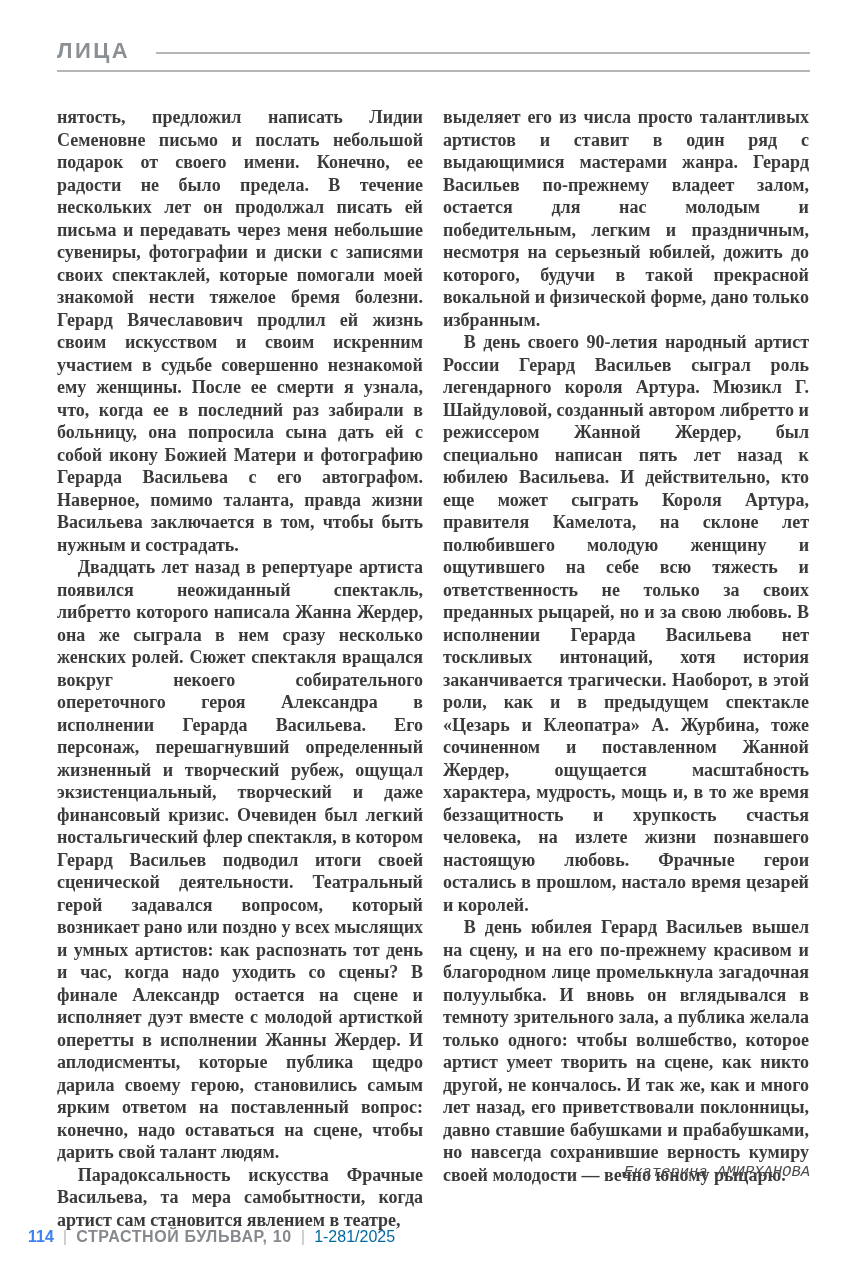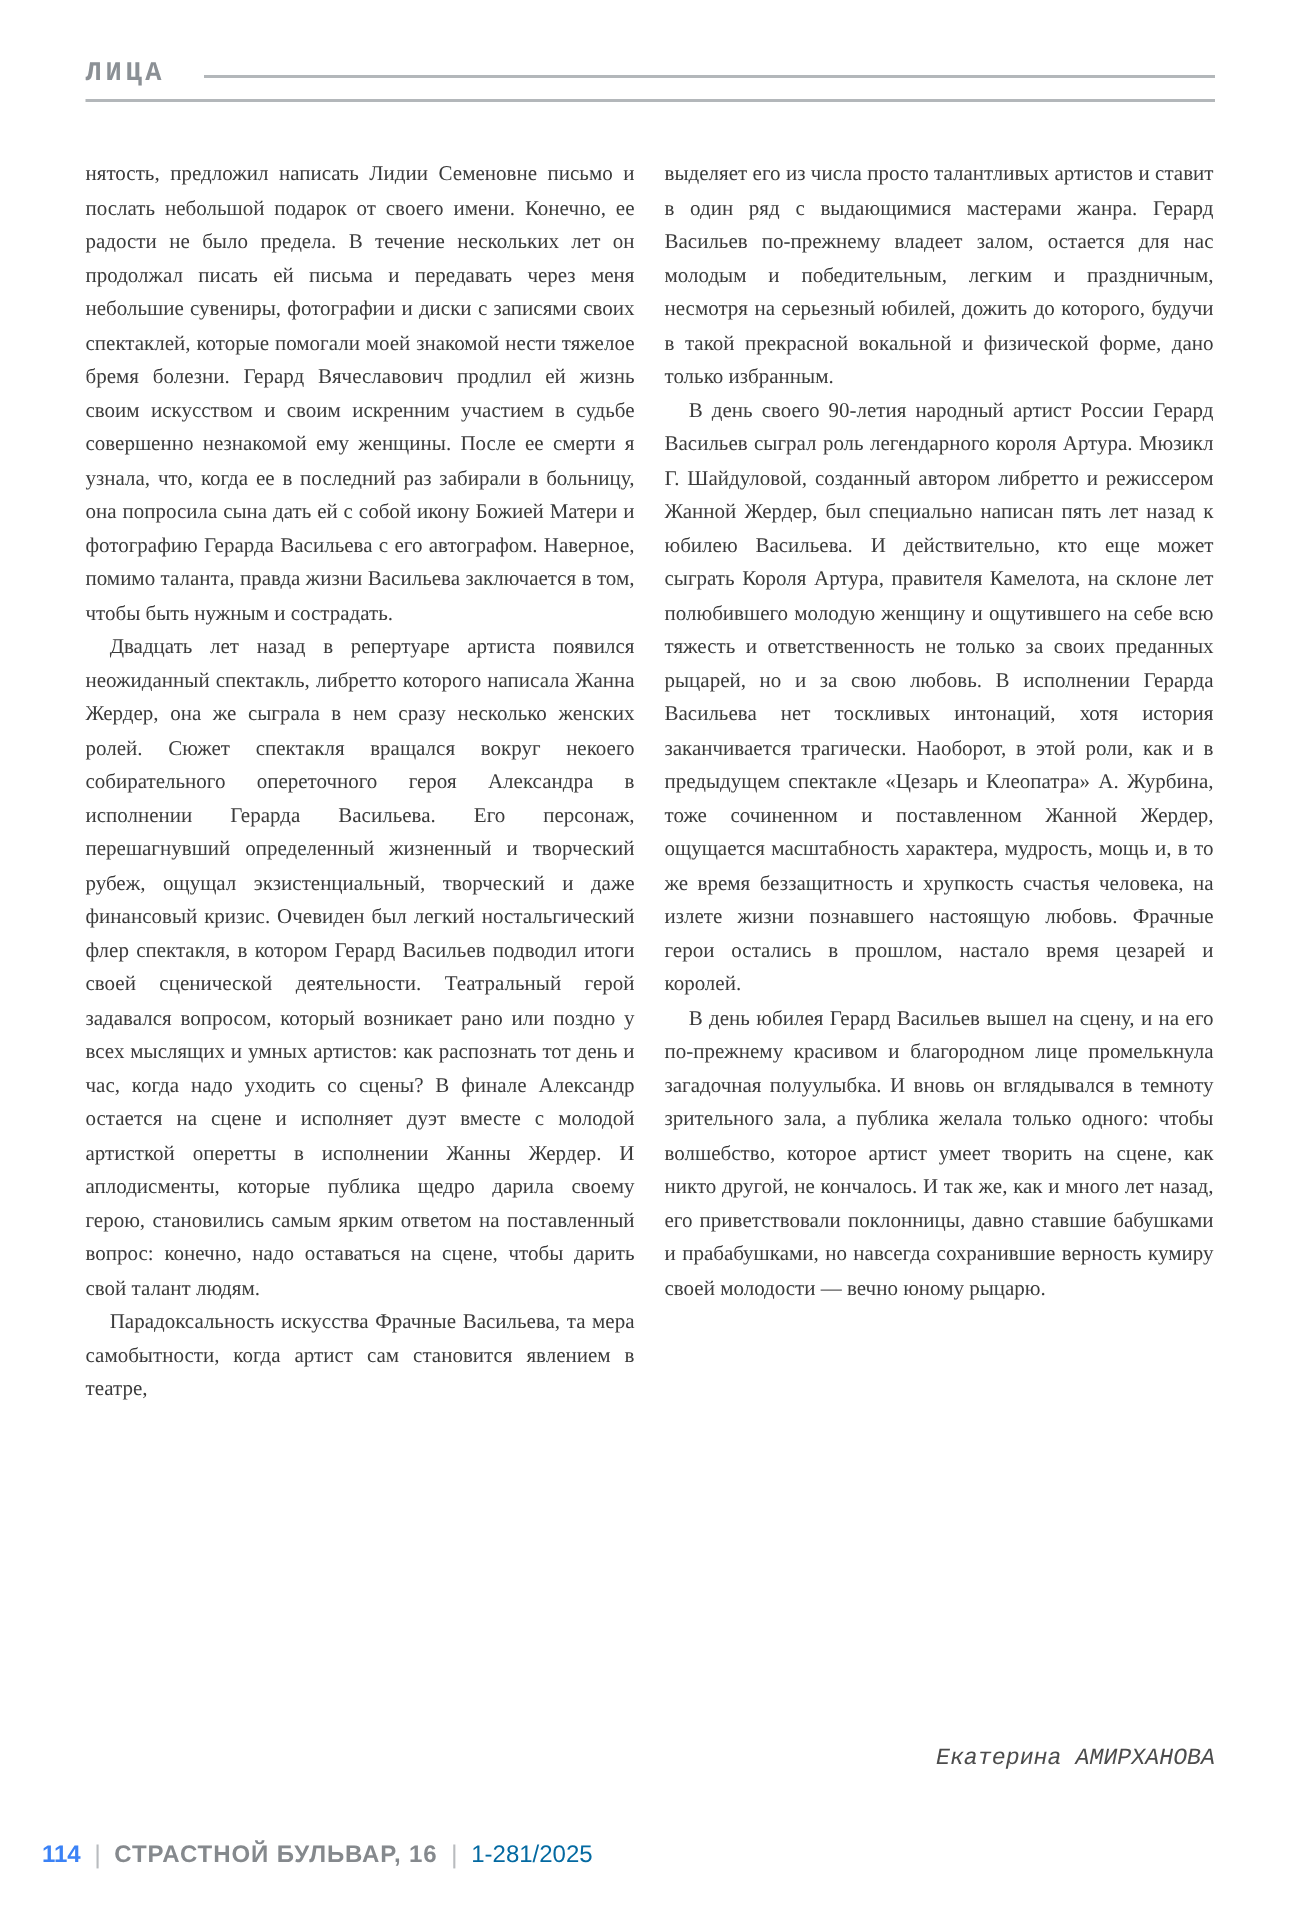--- a/index.html
+++ b/index.html
@@ -21,23 +21,23 @@
     position: absolute;
     left: 57px;
     right: 53px;
     top: 40px;
   }
   .header-row {
     display: flex;
     align-items: center;
   }
   .section-label {
-    font-family: Liberation Mono, monospace;
+    font-family: Liberation Sans, sans-serif;
     font-weight: bold;
-    font-size: 18px;
+    font-size: 22px;
     letter-spacing: 2.5px;
     color: #8b9095;
     padding-right: 26px;
     line-height: 1;
   }
   .header-rule-right {
     flex: 1;
     height: 0;
     border-top: 2px solid #b3b7ba;
     margin-top: 4px;
@@ -51,23 +51,24 @@
   .columns {
     position: absolute;
     left: 57px;
     top: 106px;
     width: 753px;
     display: flex;
     gap: 20px;
   }
   .col {
     width: 366px;
-    font-size: 14px;
+    font-size: 18px;
     line-height: 22.5px;
     text-align: justify;
+    font-weight: bold;
   }
   .col p {
     margin: 0;
     padding: 0;
   }
   .col p + p {
     text-indent: 1.15em;
   }
   
   .byline {
@@ -138,18 +139,18 @@
       </div>
   </div>
 
   <div class="byline">
     <div>Екатерина АМИРХАНОВА</div>
   </div>
 
   <div class="footer">
     <span class="page-num">114</span>
     <span class="sep">|</span>
-    <span class="magazine">СТРАСТНОЙ БУЛЬВАР, 16</span>
+    <span class="magazine">СТРАСТНОЙ БУЛЬВАР, 10</span>
     <span class="sep">|</span>
     <span class="issue">1-281/2025</span>
   </div>
 
 </div>
 
 </body></html>

